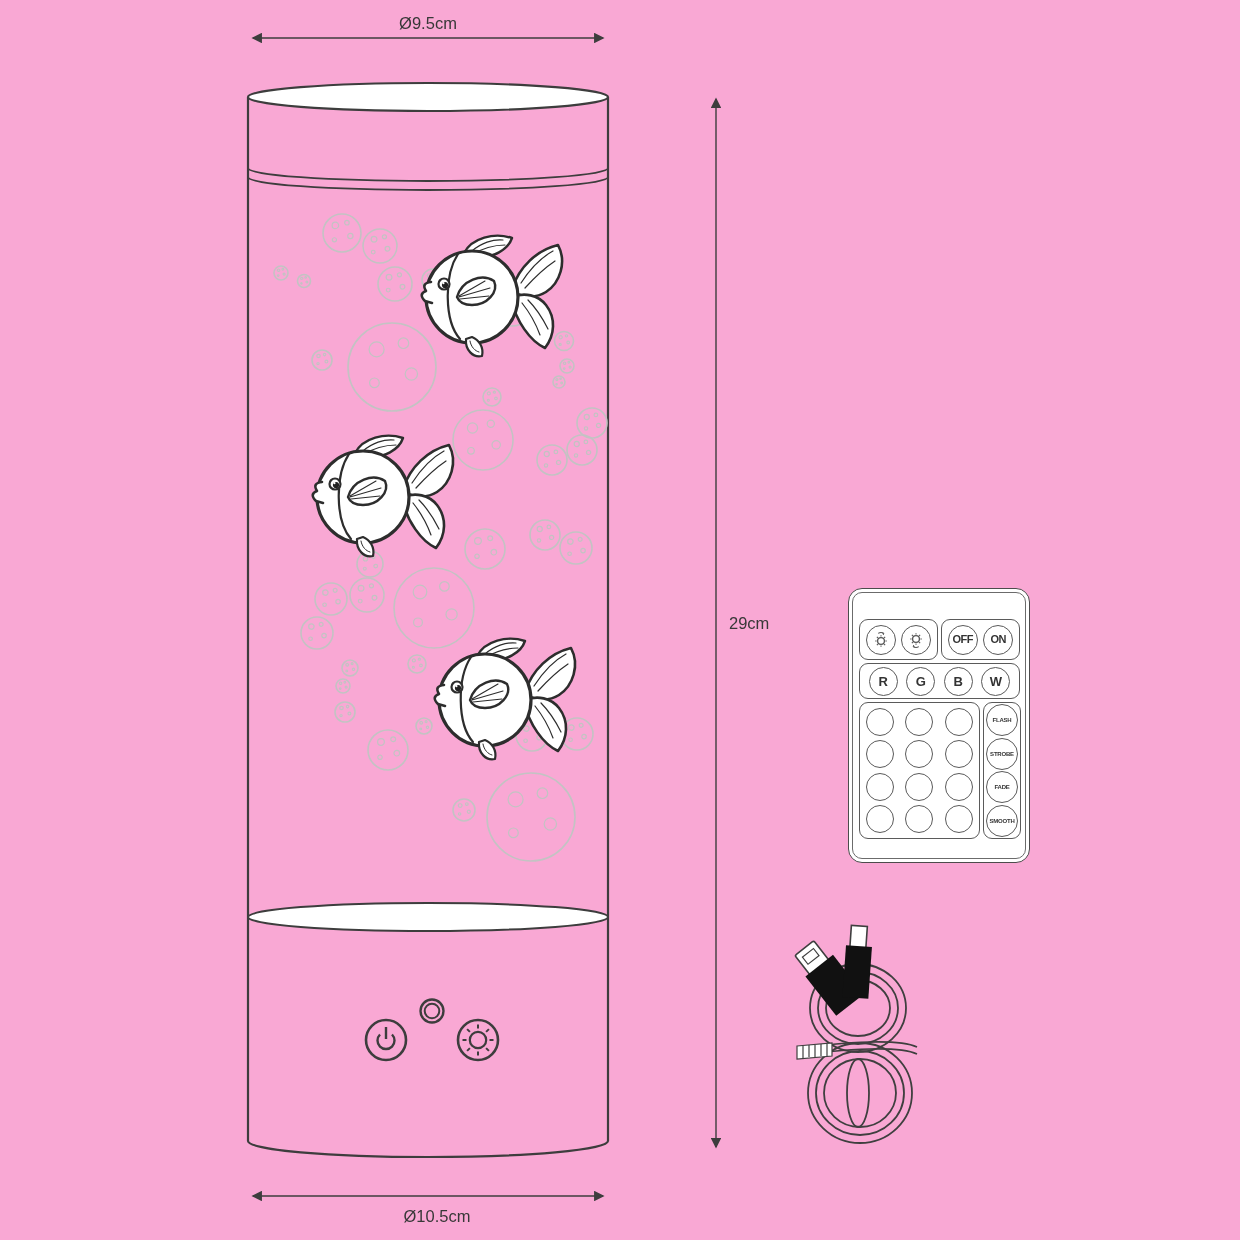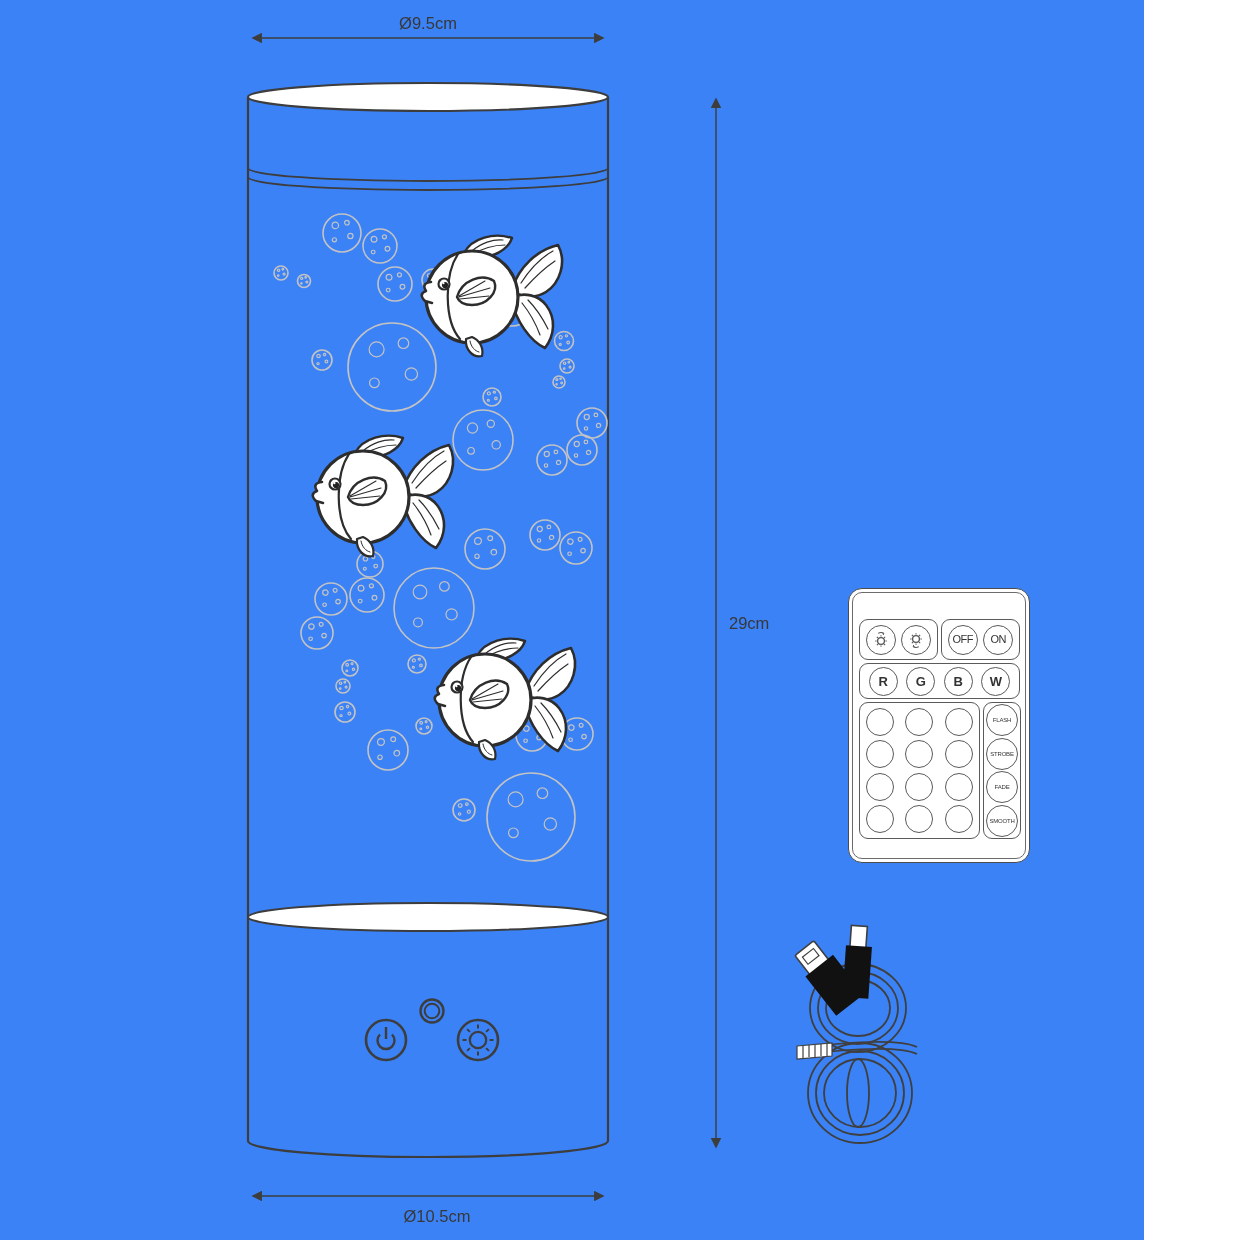--- a/index.html
+++ b/index.html
@@ -1,17 +1,17 @@
 <!DOCTYPE html>
 <html><head>
 <meta charset="utf-8">
 <style>
   html,body{margin:0;padding:0;background:#fff;}
   .canvas{
-    position:relative;width:1144px;height:1240px;background:#3b82f6;overflow:hidden;
+    position:relative;width:1240px;height:1240px;background:#f9a8d4;overflow:hidden;
     font-family:"Liberation Sans", sans-serif;color:#3a3a3a;
   }
   .art{position:absolute;left:0;top:0;}
   .dim-text{font-family:"Liberation Sans",sans-serif;font-size:16.5px;fill:#383838;}
   
   .remote{
     position:absolute;left:848px;top:588px;width:182px;height:275px;
     border:1.6px solid #4c4c4c;border-radius:14px;background:#fff;box-sizing:border-box;
   }
   .remote::before{
@@ -23,21 +23,21 @@
   }
   .r-g1{left:10px;top:30px;width:79px;height:41px;}
   .r-g2{left:92px;top:30px;width:79px;height:41px;}
   .r-row{left:10px;top:74px;width:161px;height:36px;}
   .r-grid{left:10px;top:113px;width:121px;height:137px;
     display:grid;grid-template-columns:repeat(3,1fr);align-content:space-evenly;justify-items:center;}
   .r-fx{left:134px;top:113px;width:38px;height:137px;flex-direction:column;}
   .rbtn{
     border:1.4px solid #5a5a5a;border-radius:50%;background:#fff;box-sizing:border-box;
     display:flex;align-items:center;justify-content:center;
-    font-weight:400;color:#333;line-height:1;
+    font-weight:700;color:#333;line-height:1;
   }
   .rbtn.c30{width:30px;height:30px;font-size:11px;letter-spacing:-0.5px;}
   .rbtn.c29{width:29px;height:29px;font-size:13px;font-weight:600;}
   .rbtn.blank{width:28px;height:28px;}
   .rbtn.fx{width:32px;height:32px;font-size:6px;letter-spacing:-0.2px;}
 </style>
 </head>
 <body>
 
 <div class="canvas">

